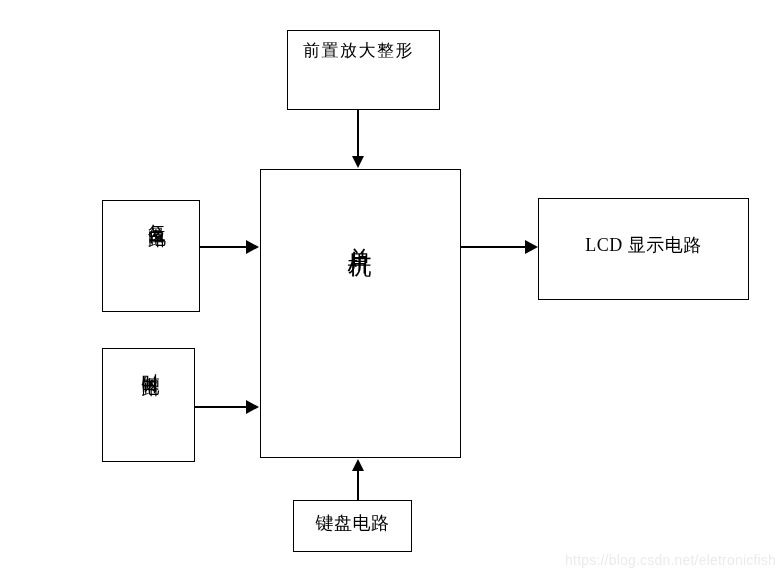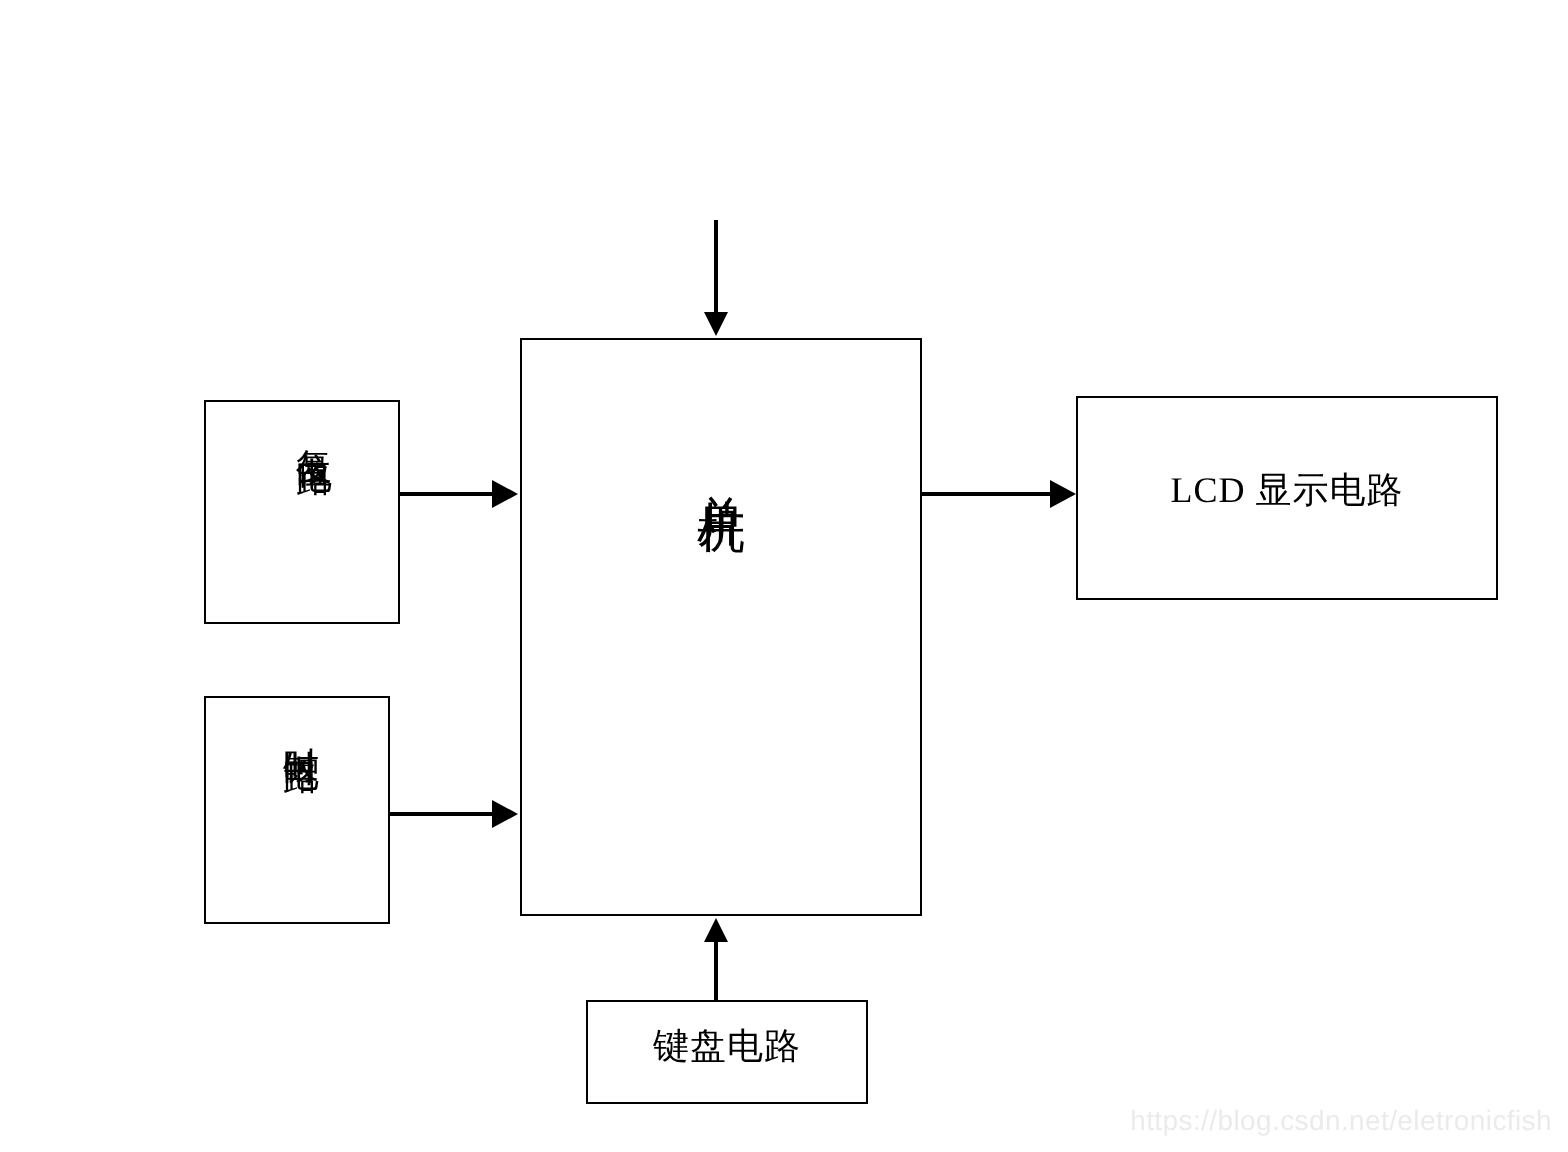--- a/index.html
+++ b/index.html
@@ -142,36 +142,39 @@
 
   <div class="line-h" style="left:195px; top:406px; width:53px;"></div>
   <div class="arrow-right" style="left:246px; top:400px;"></div>
 
   <div class="line-h" style="left:461px; top:246px; width:66px;"></div>
   <div class="arrow-right" style="left:525px; top:240px;"></div>
 
   <div class="line-v" style="left:357px; top:470px; height:30px;"></div>
   <div class="arrow-up" style="left:352px; top:459px;"></div>
 
+  <div class="box" style="left:287px; top:30px; width:153px; height:80px;">
+    <div class="box-label" id="label-preamp">前置放大整形</div>
+  </div>
 
   <div class="box" style="left:260px; top:169px; width:201px; height:289px;">
     <div class="vlabel" id="label-mcu">单片机</div>
   </div>
 
   <div class="box" style="left:102px; top:200px; width:98px; height:112px;">
     <div class="vlabel" id="label-reset">复位电路</div>
   </div>
 
   <div class="box" style="left:102px; top:348px; width:93px; height:114px;">
     <div class="vlabel" id="label-clock">时钟电路</div>
   </div>
 
   <div class="box" style="left:538px; top:198px; width:211px; height:102px;">
     <div class="box-label" id="label-lcd">LCD 显示电路</div>
   </div>
 
-  <div class="box" style="left:293px; top:500px; width:141px; height:52px;">
+  <div class="box" style="left:293px; top:500px; width:119px; height:52px;">
     <div class="box-label" id="label-keyboard">键盘电路</div>
   </div>
 
   <div id="watermark">https://blog.csdn.net/eletronicfish</div>
 
 </div>
 
 </body></html>

